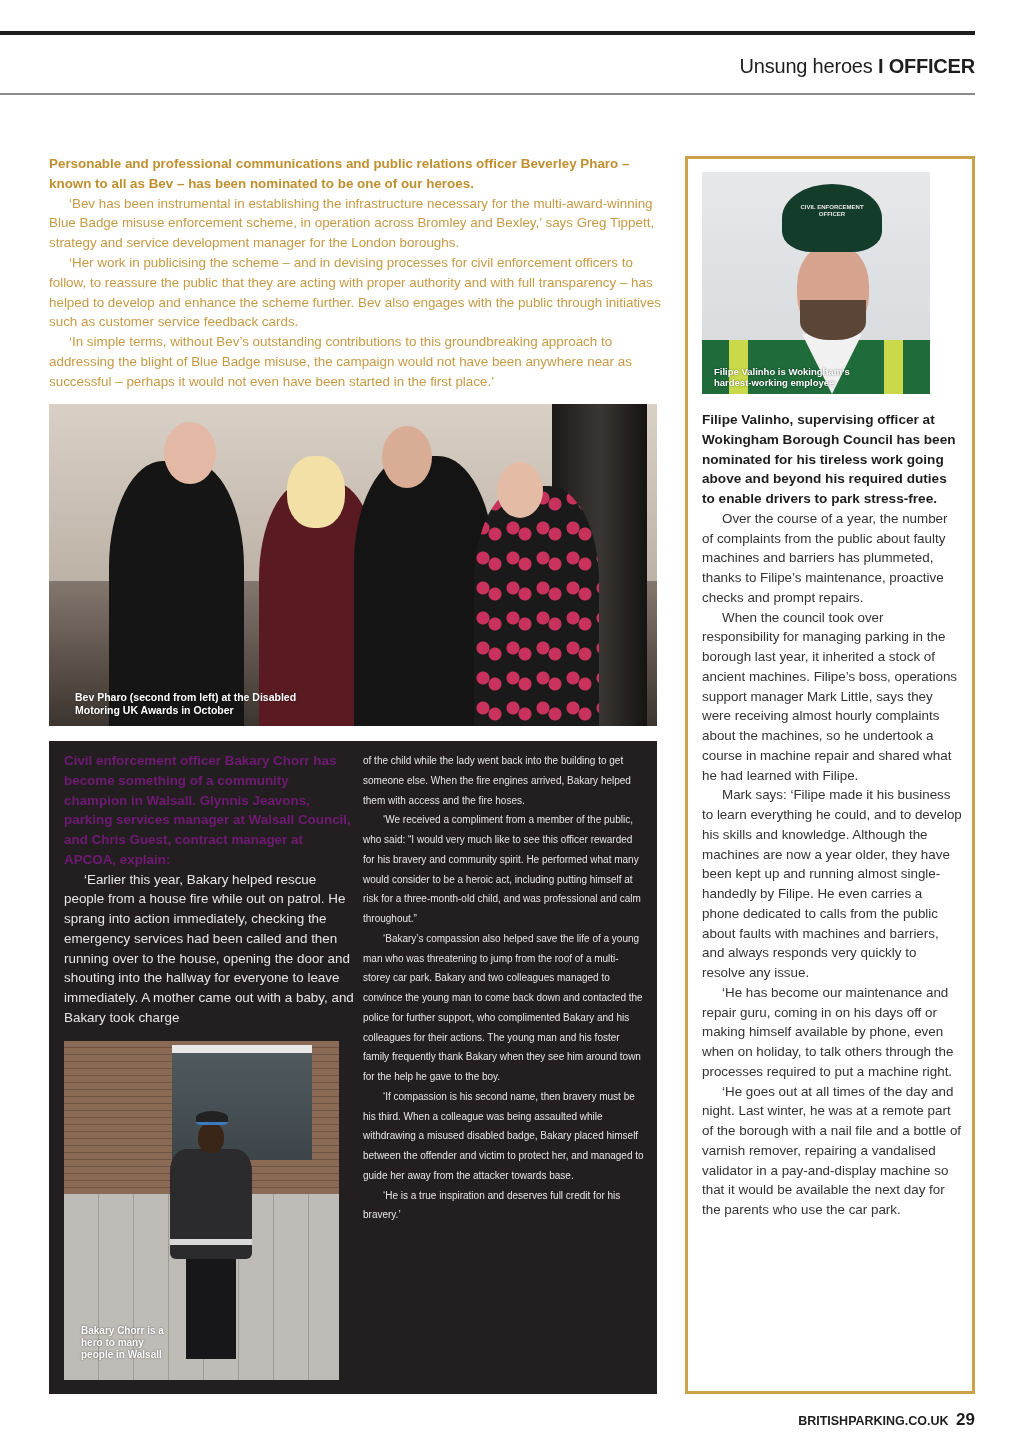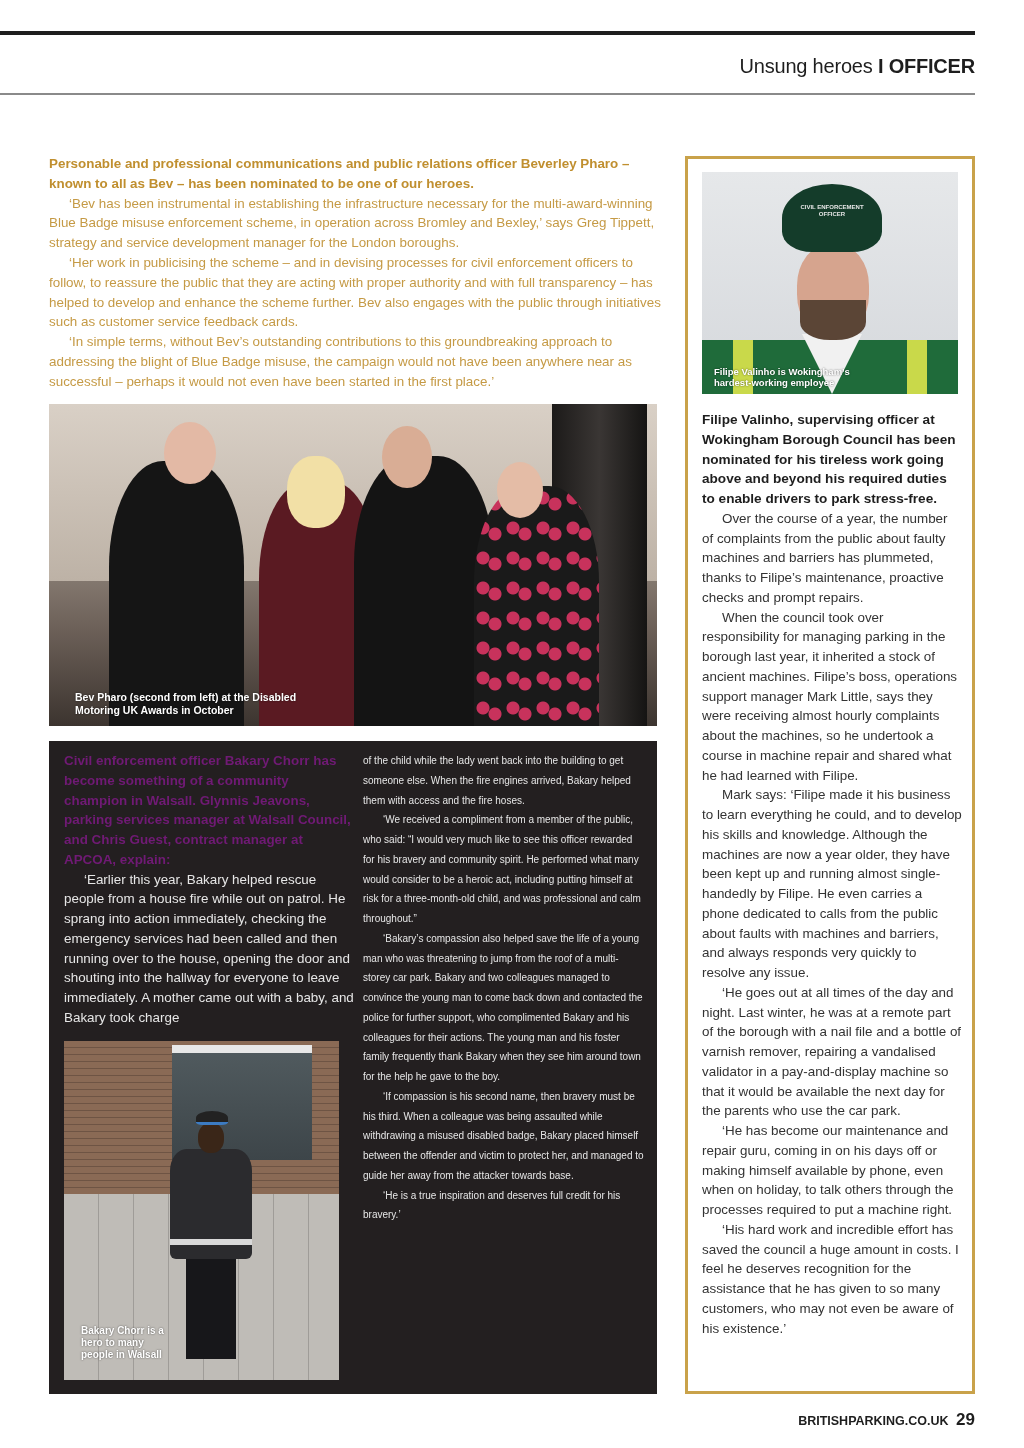--- a/index.html
+++ b/index.html
@@ -26,21 +26,21 @@
   .p2 { left: 210px; width: 120px; height: 245px; background: #5a1a22; }
   .p2h { left: 238px; top: 52px; width: 58px; height: 72px; border-radius: 45%; background: #f2e0a6; position: absolute; }
   .p3 { left: 305px; width: 140px; height: 270px; background: #141414; }
   .p3h { left: 333px; top: 22px; width: 50px; height: 62px; border-radius: 50%; background: #d9ad95; position: absolute; }
   .p4 { left: 425px; width: 125px; height: 240px; background: radial-gradient(circle at 30% 40%, #c8325c 0 6px, transparent 7px), radial-gradient(circle at 70% 60%, #c8325c 0 6px, transparent 7px), #1a1a1a; background-size: 30px 30px; }
   .p4h { left: 448px; top: 58px; width: 46px; height: 56px; border-radius: 50%; background: #e4bca6; position: absolute; }
   .caption { position: absolute; color: #ffffff; font-weight: bold; font-size: 10.5px; line-height: 13px; text-shadow: 0 0 2px rgba(0,0,0,0.6); }
   .cap-awards { left: 26px; bottom: 9px; width: 250px; }
 
   .sidebar-box { position: absolute; left: 685px; top: 156px; width: 290px; height: 1238px; border: 3px solid #c9a24a; }
-  .photo-filipe { position: absolute; left: 702px; top: 172px; width: 256px; height: 222px; overflow: hidden; background: linear-gradient(180deg,#e6e8ea,#d5d8dc); }
+  .photo-filipe { position: absolute; left: 702px; top: 172px; width: 228px; height: 222px; overflow: hidden; background: linear-gradient(180deg,#e6e8ea,#d5d8dc); }
   .photo-filipe .cap-hat { position: absolute; left: 80px; top: 12px; width: 100px; height: 68px; border-radius: 50% 50% 30% 30%; background: #143c2a; }
   .photo-filipe .badge { position: absolute; left: 92px; top: 32px; width: 76px; text-align: center; color: #e6e6e6; font-size: 6px; font-weight: bold; line-height: 7px; }
   .photo-filipe .face { position: absolute; left: 95px; top: 72px; width: 72px; height: 92px; border-radius: 45%; background: #d6a48e; }
   .photo-filipe .beard { position: absolute; left: 98px; top: 128px; width: 66px; height: 40px; border-radius: 0 0 45% 45%; background: #5b4536; }
   .photo-filipe .jacket { position: absolute; left: 0; top: 168px; width: 100%; height: 60px; background: linear-gradient(90deg,#1f6b3a 0,#1f6b3a 12%,#c9d94a 12%,#c9d94a 20%,#1f6b3a 20%,#1f6b3a 80%,#c9d94a 80%,#c9d94a 88%,#1f6b3a 88%); }
   .photo-filipe .collar { position: absolute; left: 100px; top: 162px; width: 60px; height: 60px; background: #f1f1f1; clip-path: polygon(0 0,100% 0,50% 100%); }
   .cap-filipe { left: 12px; bottom: 6px; width: 170px; font-size: 9.5px; line-height: 11px; }
 
   .side-text { position: absolute; left: 702px; top: 410px; width: 260px; font-size: 13.4px; line-height: 19.75px; color: #333; }
   .side-text .lead { font-weight: bold; color: #1e1e1e; font-size: 13.6px; }
@@ -108,23 +108,22 @@
   <div class="cap-hat"></div>
   <div class="badge">CIVIL ENFORCEMENT OFFICER</div>
   <div class="caption cap-filipe">Filipe Valinho is Wokingham’s hardest-working employee</div>
 </div>
 
 <div class="side-text">
   <p class="lead">Filipe Valinho, supervising officer at Wokingham Borough Council has been nominated for his tireless work going above and beyond his required duties to enable drivers to park stress-free.</p>
   <p class="ind">Over the course of a year, the number of complaints from the public about faulty machines and barriers has plummeted, thanks to Filipe’s maintenance, proactive checks and prompt repairs.</p>
   <p class="ind">When the council took over responsibility for managing parking in the borough last year, it inherited a stock of ancient machines. Filipe’s boss, operations support manager Mark Little, says they were receiving almost hourly complaints about the machines, so he undertook a course in machine repair and shared what he had learned with Filipe.</p>
   <p class="ind">Mark says: ‘Filipe made it his business to learn everything he could, and to develop his skills and knowledge. Although the machines are now a year older, they have been kept up and running almost single-handedly by Filipe. He even carries a phone dedicated to calls from the public about faults with machines and barriers, and always responds very quickly to resolve any issue.</p>
+  <p class="ind">‘He has become our maintenance and repair guru, coming in on his days off or making himself available by phone, even when on holiday, to talk others through the processes required to put a machine right.</p>
   <p class="ind">‘He goes out at all times of the day and night. Last winter, he was at a remote part of the borough with a nail file and a bottle of varnish remover, repairing a vandalised validator in a pay-and-display machine so that it would be available the next day for the parents who use the car park.</p>
-  <p class="ind">‘He has become our maintenance and repair guru, coming in on his days off or making himself available by phone, even when on holiday, to talk others through the processes required to put a machine right.</p>
-  <p class="ind">‘His hard work and incredible effort has saved the council a huge amount in costs. I feel he deserves recognition for the assistance that he has given to so many customers, who may not even be aware of his existence.’</p>
 </div>
 
 <div class="dark-box"></div>
 <div class="dark-col1">
   <p class="lead">Civil enforcement officer Bakary Chorr has become something of a community champion in Walsall. Glynnis Jeavons, parking services manager at Walsall Council, and Chris Guest, contract manager at APCOA, explain:</p>
   <p class="ind">‘Earlier this year, Bakary helped rescue people from a house fire while out on patrol. He sprang into action immediately, checking the emergency services had been called and then running over to the house, opening the door and shouting into the hallway for everyone to leave immediately. A mother came out with a baby, and Bakary took charge</p>
 </div>
 
 <div class="photo-bakary">
   <div class="bricks"></div>

